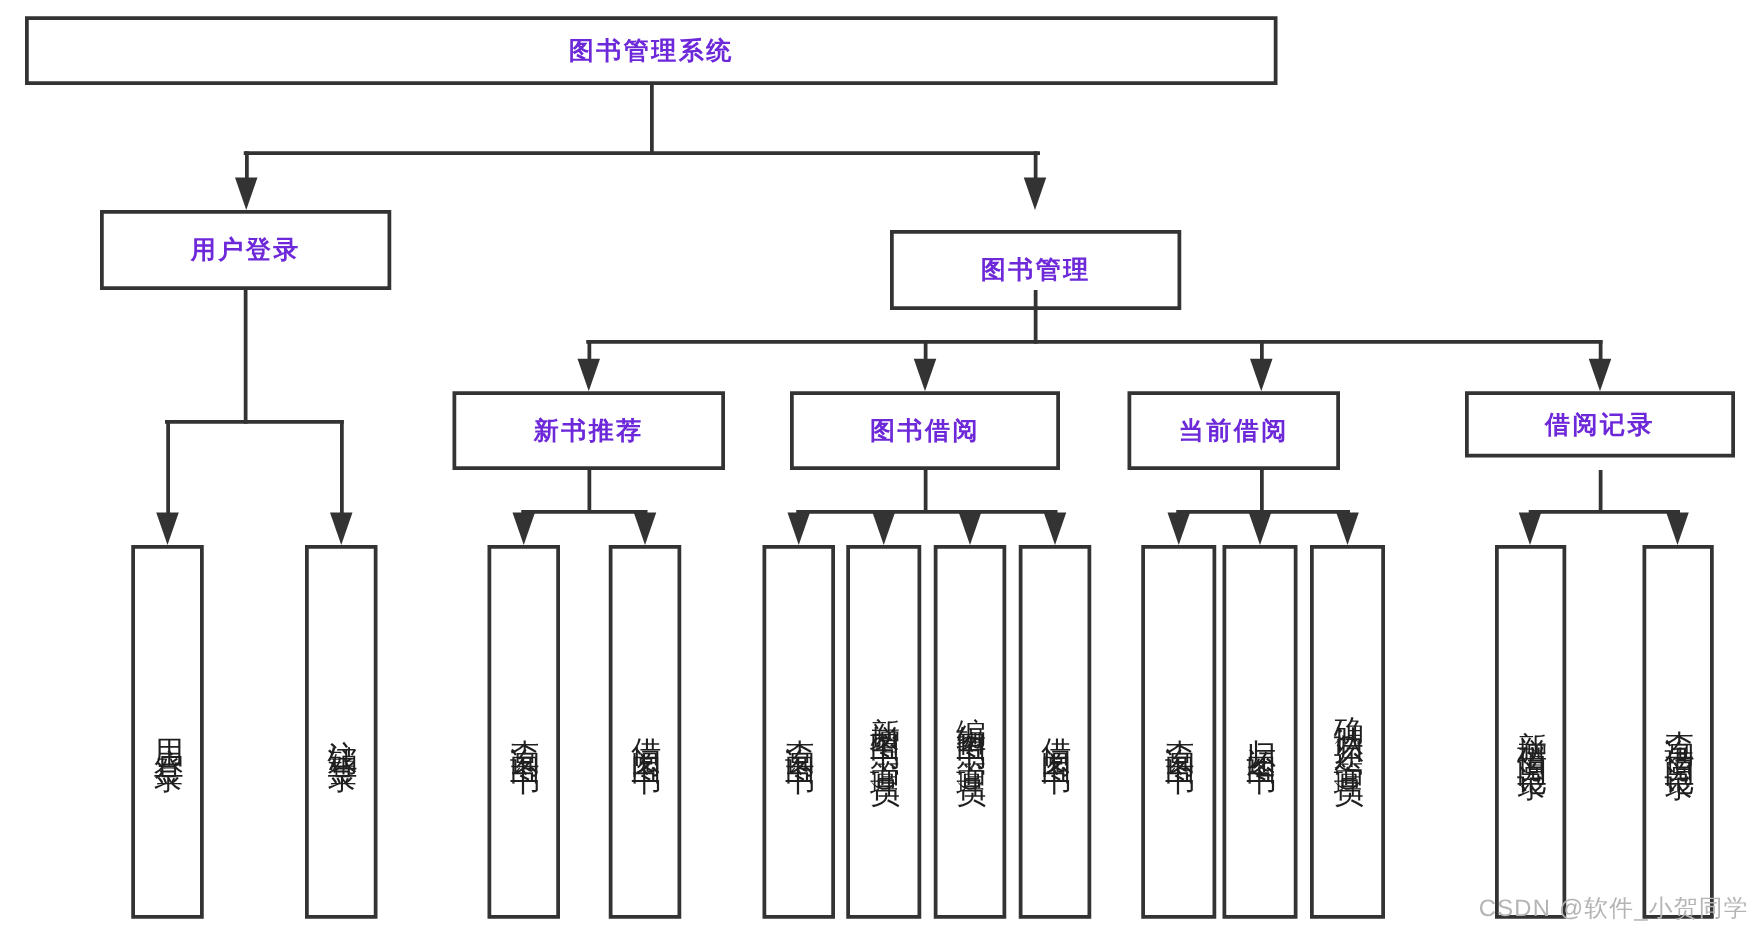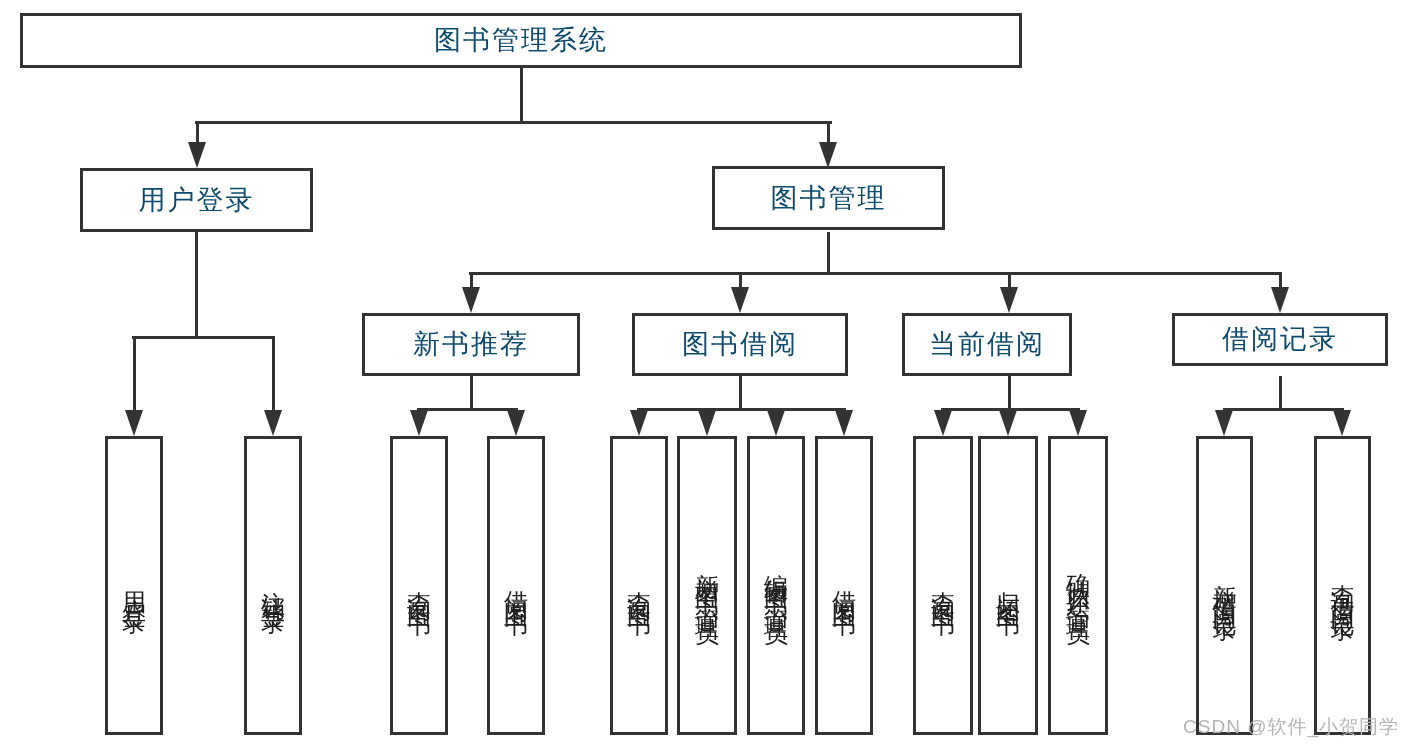--- a/index.html
+++ b/index.html
@@ -5,21 +5,21 @@
   html,body{margin:0;padding:0;background:#ffffff;}
   .canvas{
     position:relative;width:1405px;height:747px;background:#ffffff;
     font-family:"Liberation Sans","DejaVu Sans",sans-serif;overflow:hidden;
   }
   .box{
     position:absolute;box-sizing:border-box;border:3px solid #333333;
     background:#ffffff;display:flex;align-items:center;justify-content:center;
   }
   .hlabel{
-    font-size:27px;color:#0c4a6e;letter-spacing:2px;white-space:nowrap;line-height:1;
+    font-size:20px;color:#6d28d9;letter-spacing:2px;white-space:nowrap;line-height:1;font-weight:bold;
   }
   .vlabel{
     writing-mode:vertical-rl;text-orientation:mixed;
     font-size:24px;color:#1f1f1f;letter-spacing:7px;line-height:1;
   }
   .line{position:absolute;background:#333333;}
   .arrow{
     position:absolute;width:0;height:0;
     border-left:9px solid transparent;border-right:9px solid transparent;
     border-top:26px solid #333333;
@@ -41,21 +41,21 @@
   <div class="line" style="left:520px;top:68px;width:3px;height:55px"></div>
   <div class="line" style="left:195px;top:121px;width:637px;height:3px"></div>
   <div class="line" style="left:196px;top:121px;width:3px;height:23px"></div>
   <div class="arrow" style="left:188px;top:142px"></div>
   <div class="line" style="left:827px;top:121px;width:3px;height:23px"></div>
   <div class="arrow" style="left:819px;top:142px"></div>
 
   <div class="box" style="left:80px;top:168px;width:233px;height:64px">
     <span class="hlabel">用户登录</span>
   </div>
-  <div class="box" style="left:712px;top:166px;width:233px;height:64px">
+  <div class="box" style="left:712px;top:184px;width:233px;height:64px">
     <span class="hlabel">图书管理</span>
   </div>
 
   <div class="line" style="left:195px;top:232px;width:3px;height:107px"></div>
   <div class="line" style="left:132px;top:336px;width:143px;height:3px"></div>
   <div class="line" style="left:133px;top:336px;width:3px;height:76px"></div>
   <div class="arrow" style="left:125px;top:410px"></div>
   <div class="line" style="left:272px;top:336px;width:3px;height:76px"></div>
   <div class="arrow" style="left:264px;top:410px"></div>
 

